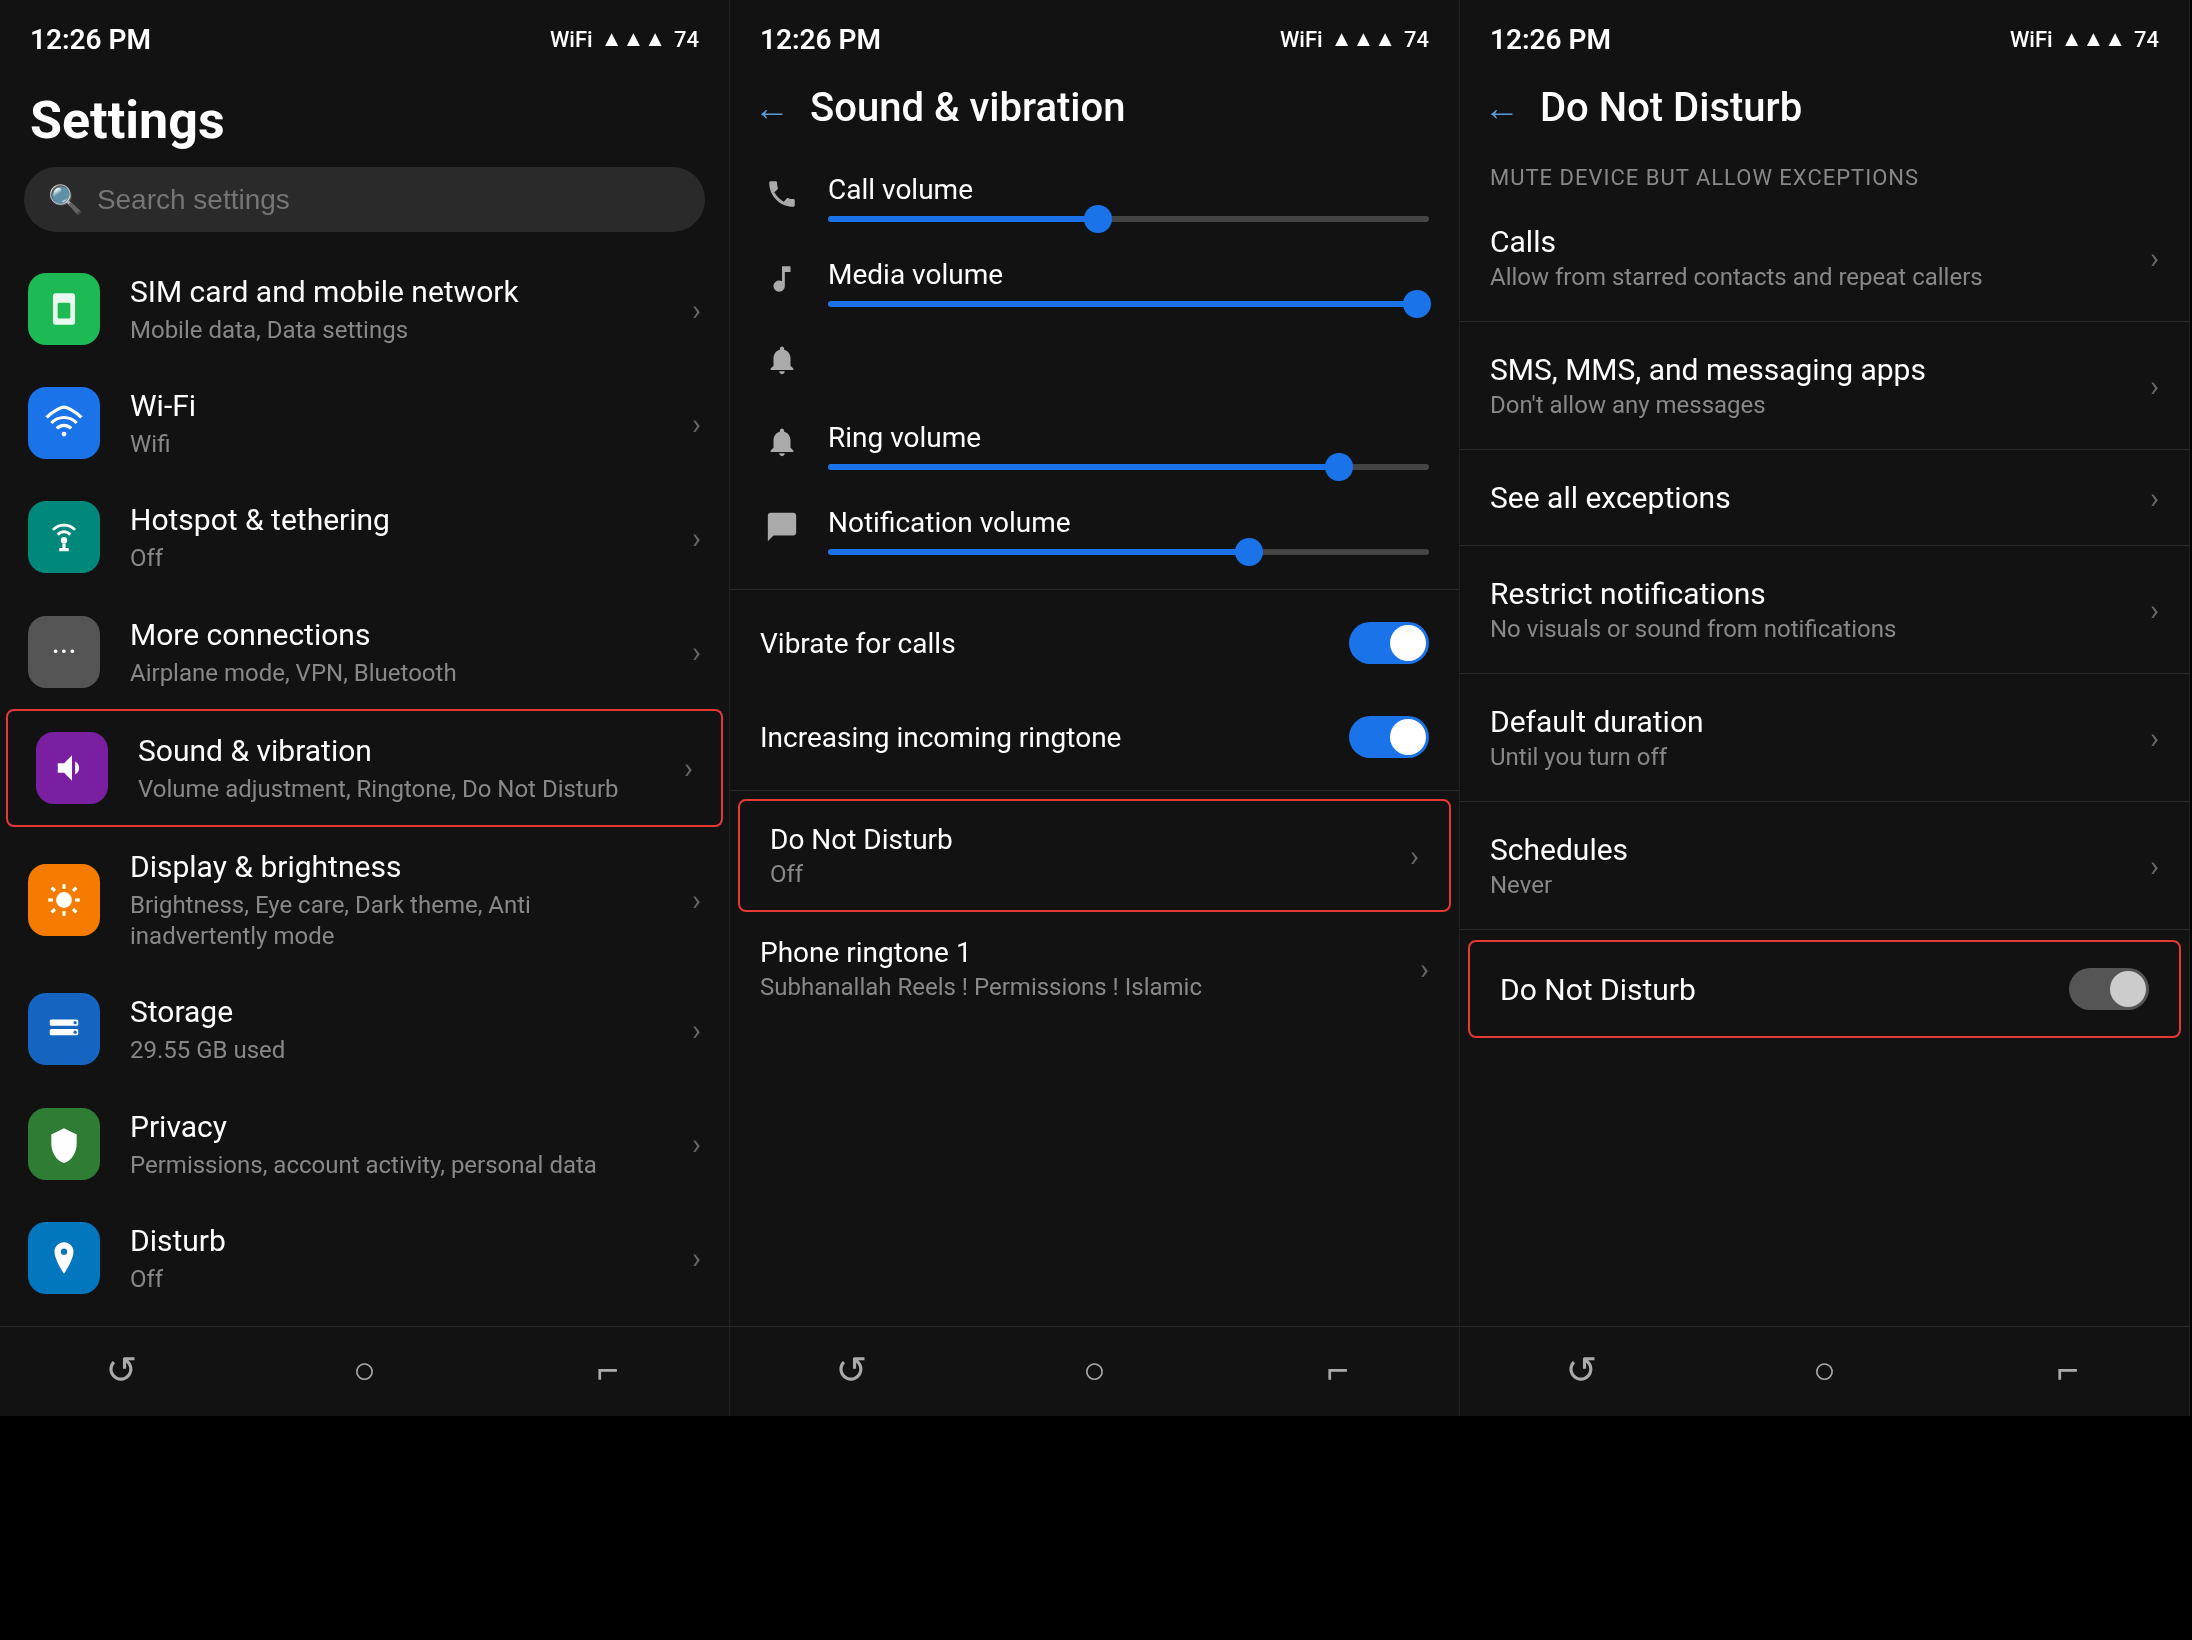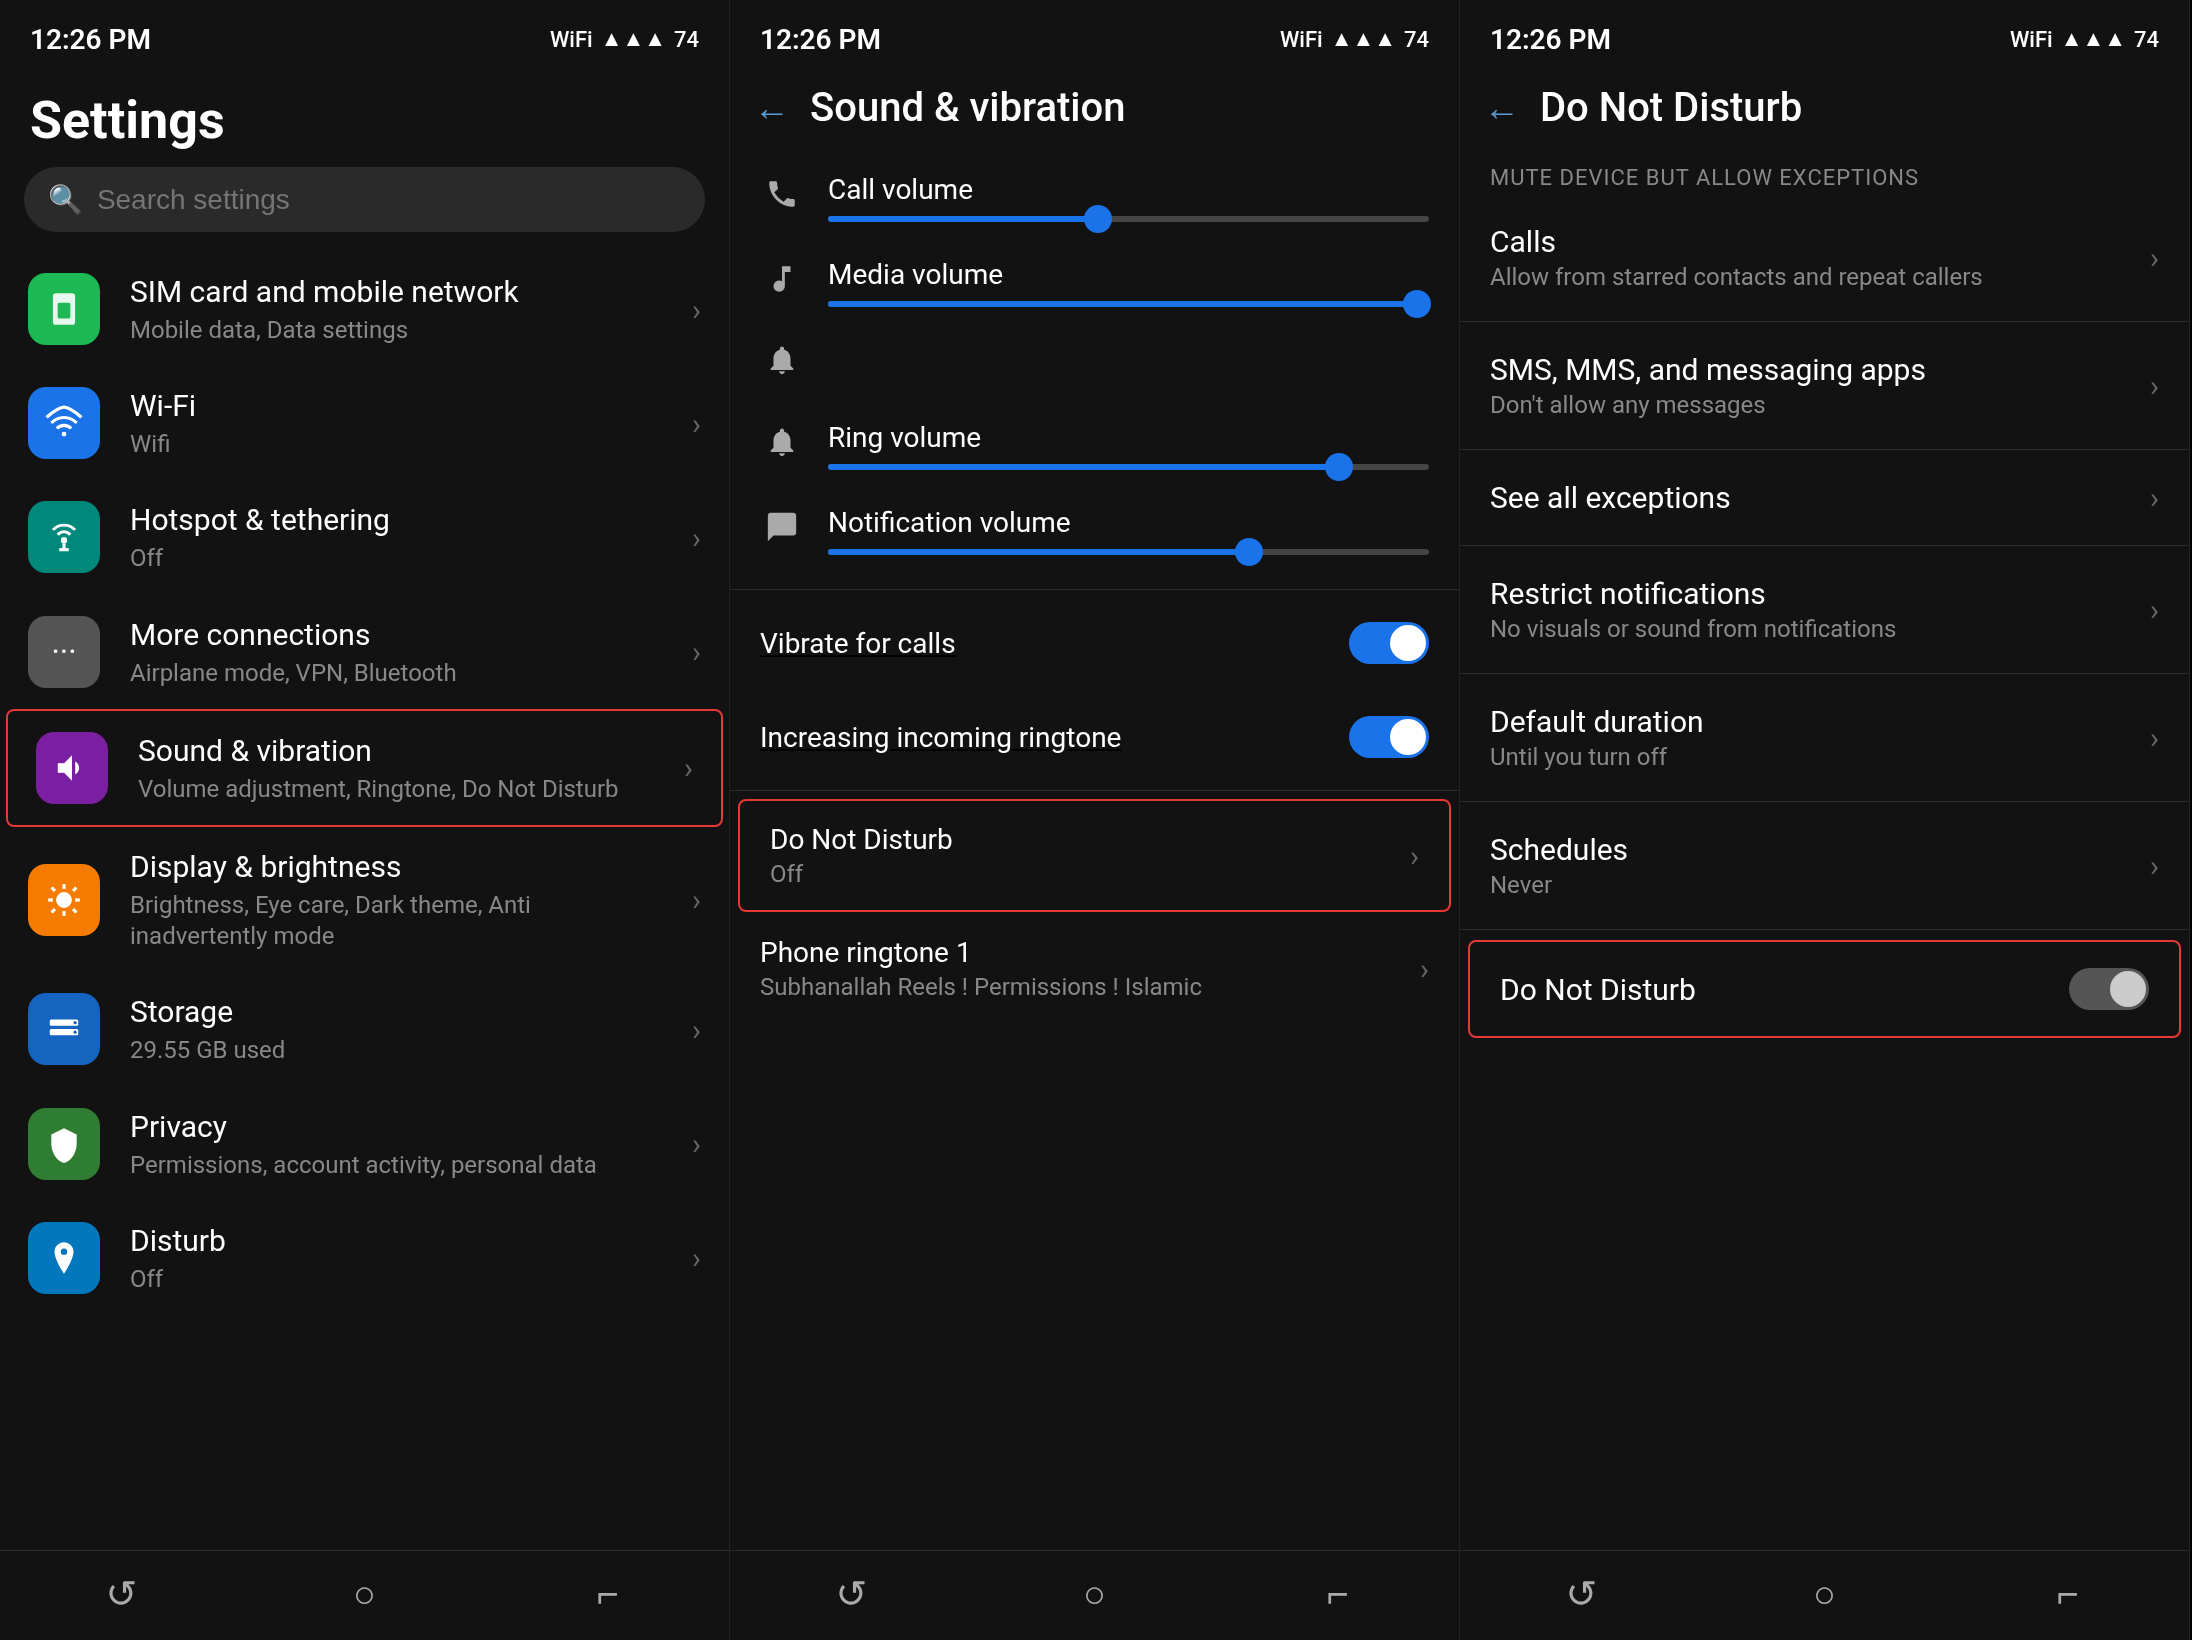--- a/index.html
+++ b/index.html
@@ -7,21 +7,21 @@
       background: #000;
       font-family: 'Roboto', Arial, sans-serif;
       width: 2192px;
       height: 1640px;
       display: flex;
       overflow: hidden;
     }
 
     .phone-panel {
       width: 730px;
-      height: 1640px;
+      height: 1416px;
       background: #121212;
       display: flex;
       flex-direction: column;
       border-right: 1px solid #222;
       overflow: hidden;
       flex-shrink: 0;
     }
 
     
     .status-bar {
@@ -222,21 +222,20 @@
       height: 1px;
       background: #2a2a2a;
       margin: 6px 0;
     }
 
     .toggle-item {
       display: flex;
       align-items: center;
       justify-content: space-between;
       padding: 26px 30px;
-      text-decoration: underline;
     }
     .toggle-label {
       font-size: 28px;
       color: #fff;
     }
     .toggle {
       width: 80px;
       height: 42px;
       border-radius: 21px;
       position: relative;

